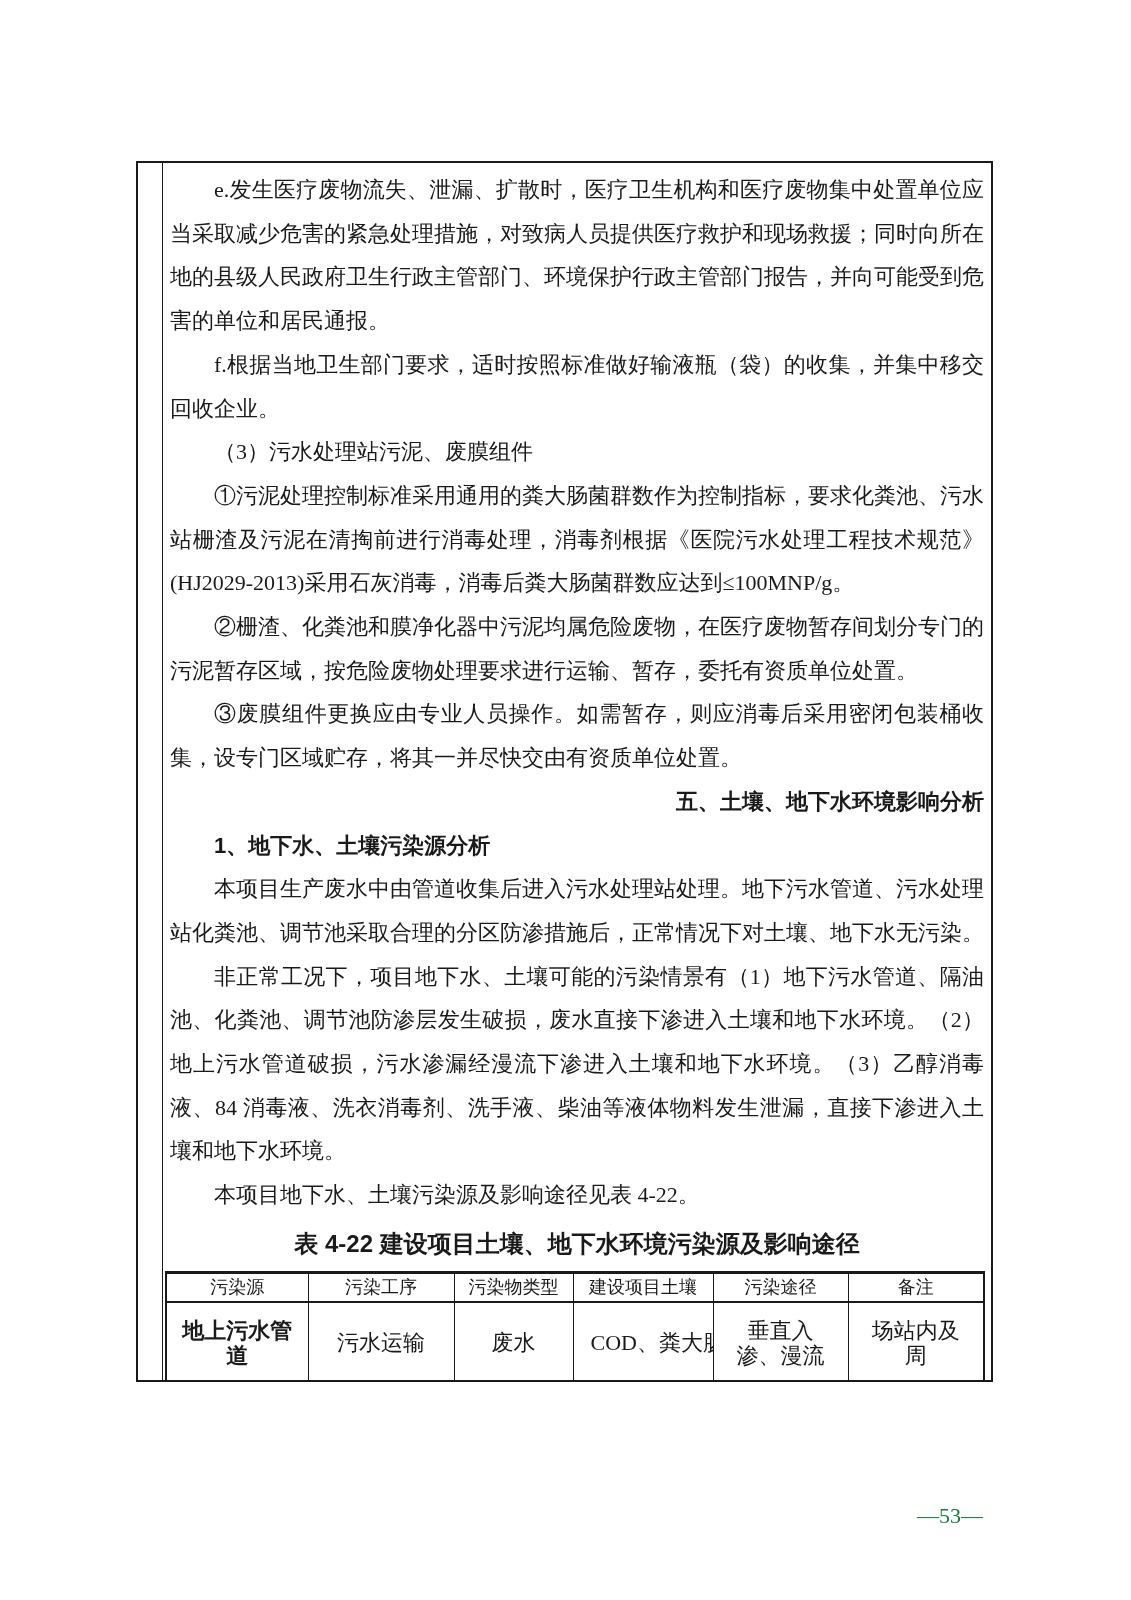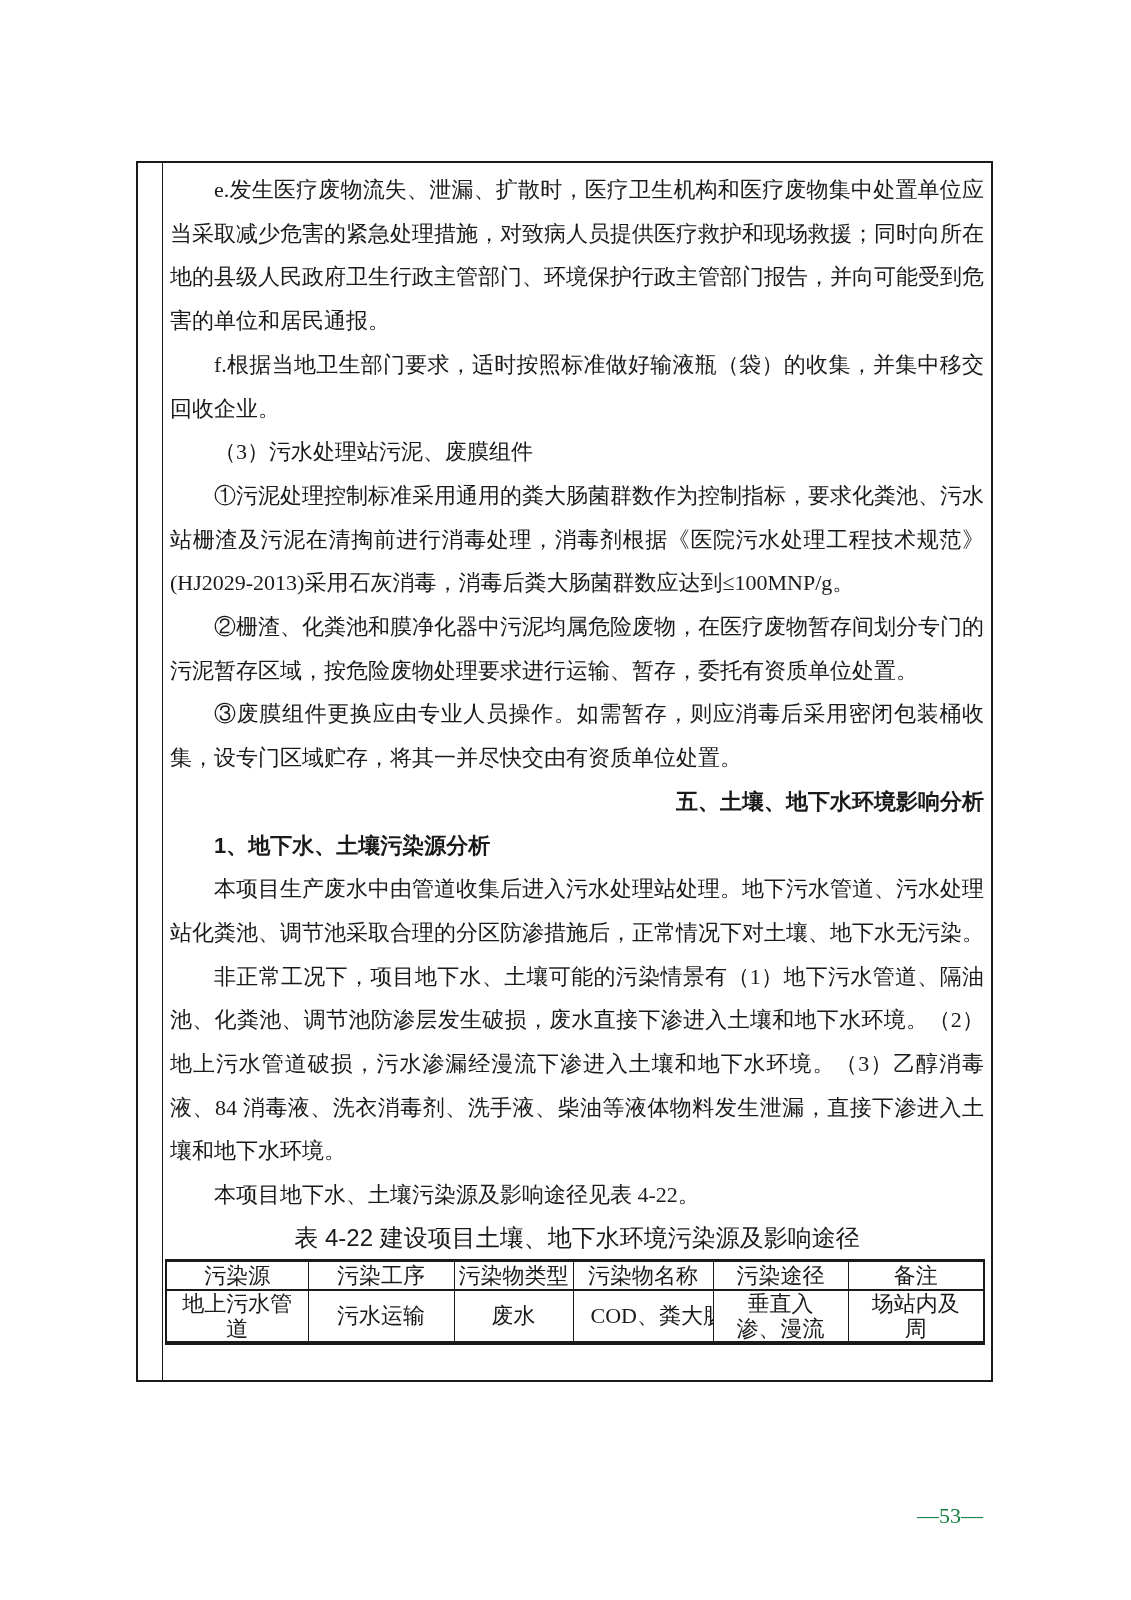--- a/index.html
+++ b/index.html
@@ -40,40 +40,40 @@
     text-align:right;
     font-family:"Liberation Sans","DejaVu Sans",sans-serif;
   }
   p.subheading{
     font-weight:bold;
     text-indent:2em;
     text-align:left;
     font-family:"Liberation Sans","DejaVu Sans",sans-serif;
   }
   .table-title{
-    margin:4px;
+    margin:10px;
     font-size:24px;
-    font-weight:normal;
+    font-weight:bold;
     line-height:34px;
     text-align:center;
     font-family:"Liberation Sans","DejaVu Sans",sans-serif;
   }
   table.pollution{
     table-layout:fixed;
     border-collapse:collapse;
     width:818px;
     margin-left:-5px;
     border-top:3px solid #1a1a1a;
     border-bottom:4px solid #1a1a1a;
     border-left:2px solid #1a1a1a;
     border-right:2px solid #1a1a1a;
   }
   table.pollution th{
     height:27px;
-    font-size:22px;
+    font-size:18px;
     font-weight:normal;
     text-align:center;
     vertical-align:middle;
     line-height:27px;
     padding:0 2px;
     border-left:1px solid #1a1a1a;
     border-right:1px solid #1a1a1a;
     border-bottom:2px solid #1a1a1a;
     overflow:hidden;
     margin-left:36px;
@@ -82,21 +82,21 @@
     height:50px;
     font-size:22px;
     text-align:center;
     vertical-align:middle;
     line-height:25px;
     padding:0 17px;
     border-left:1px solid #1a1a1a;
     border-right:1px solid #1a1a1a;
     overflow:hidden;
   }
-  table.pollution td:nth-child(1){padding:0 10px;}
+  table.pollution td:nth-child(1){padding:15px 10px;font-weight:bold;}
   table.pollution td:nth-child(4){white-space:nowrap;}
   .page-num{
     position:absolute;
     left:880px;top:1503px;width:140px;
     text-align:center;
     font-size:22px;
     line-height:26px;
     color:#15803d;
   }
 </style>
@@ -128,21 +128,21 @@
             <col style="width:119px">
           <col style="width:140px">
             <col style="width:135px">
             <col style="width:136px">
         </colgroup>
         <thead>
           <tr>
             <th>污染源</th>
             <th>污染工序</th>
             <th>污染物类型</th>
-            <th>污染物名称</th>
+            <th>建设项目土壤</th>
             <th>污染途径</th>
             <th>备注</th>
           </tr>
         </thead>
         <tbody>
           <tr>
             <td>地上污水管道</td>
             <td>污水运输</td>
             <td>废水</td>
             <td>COD、粪大肠</td>

